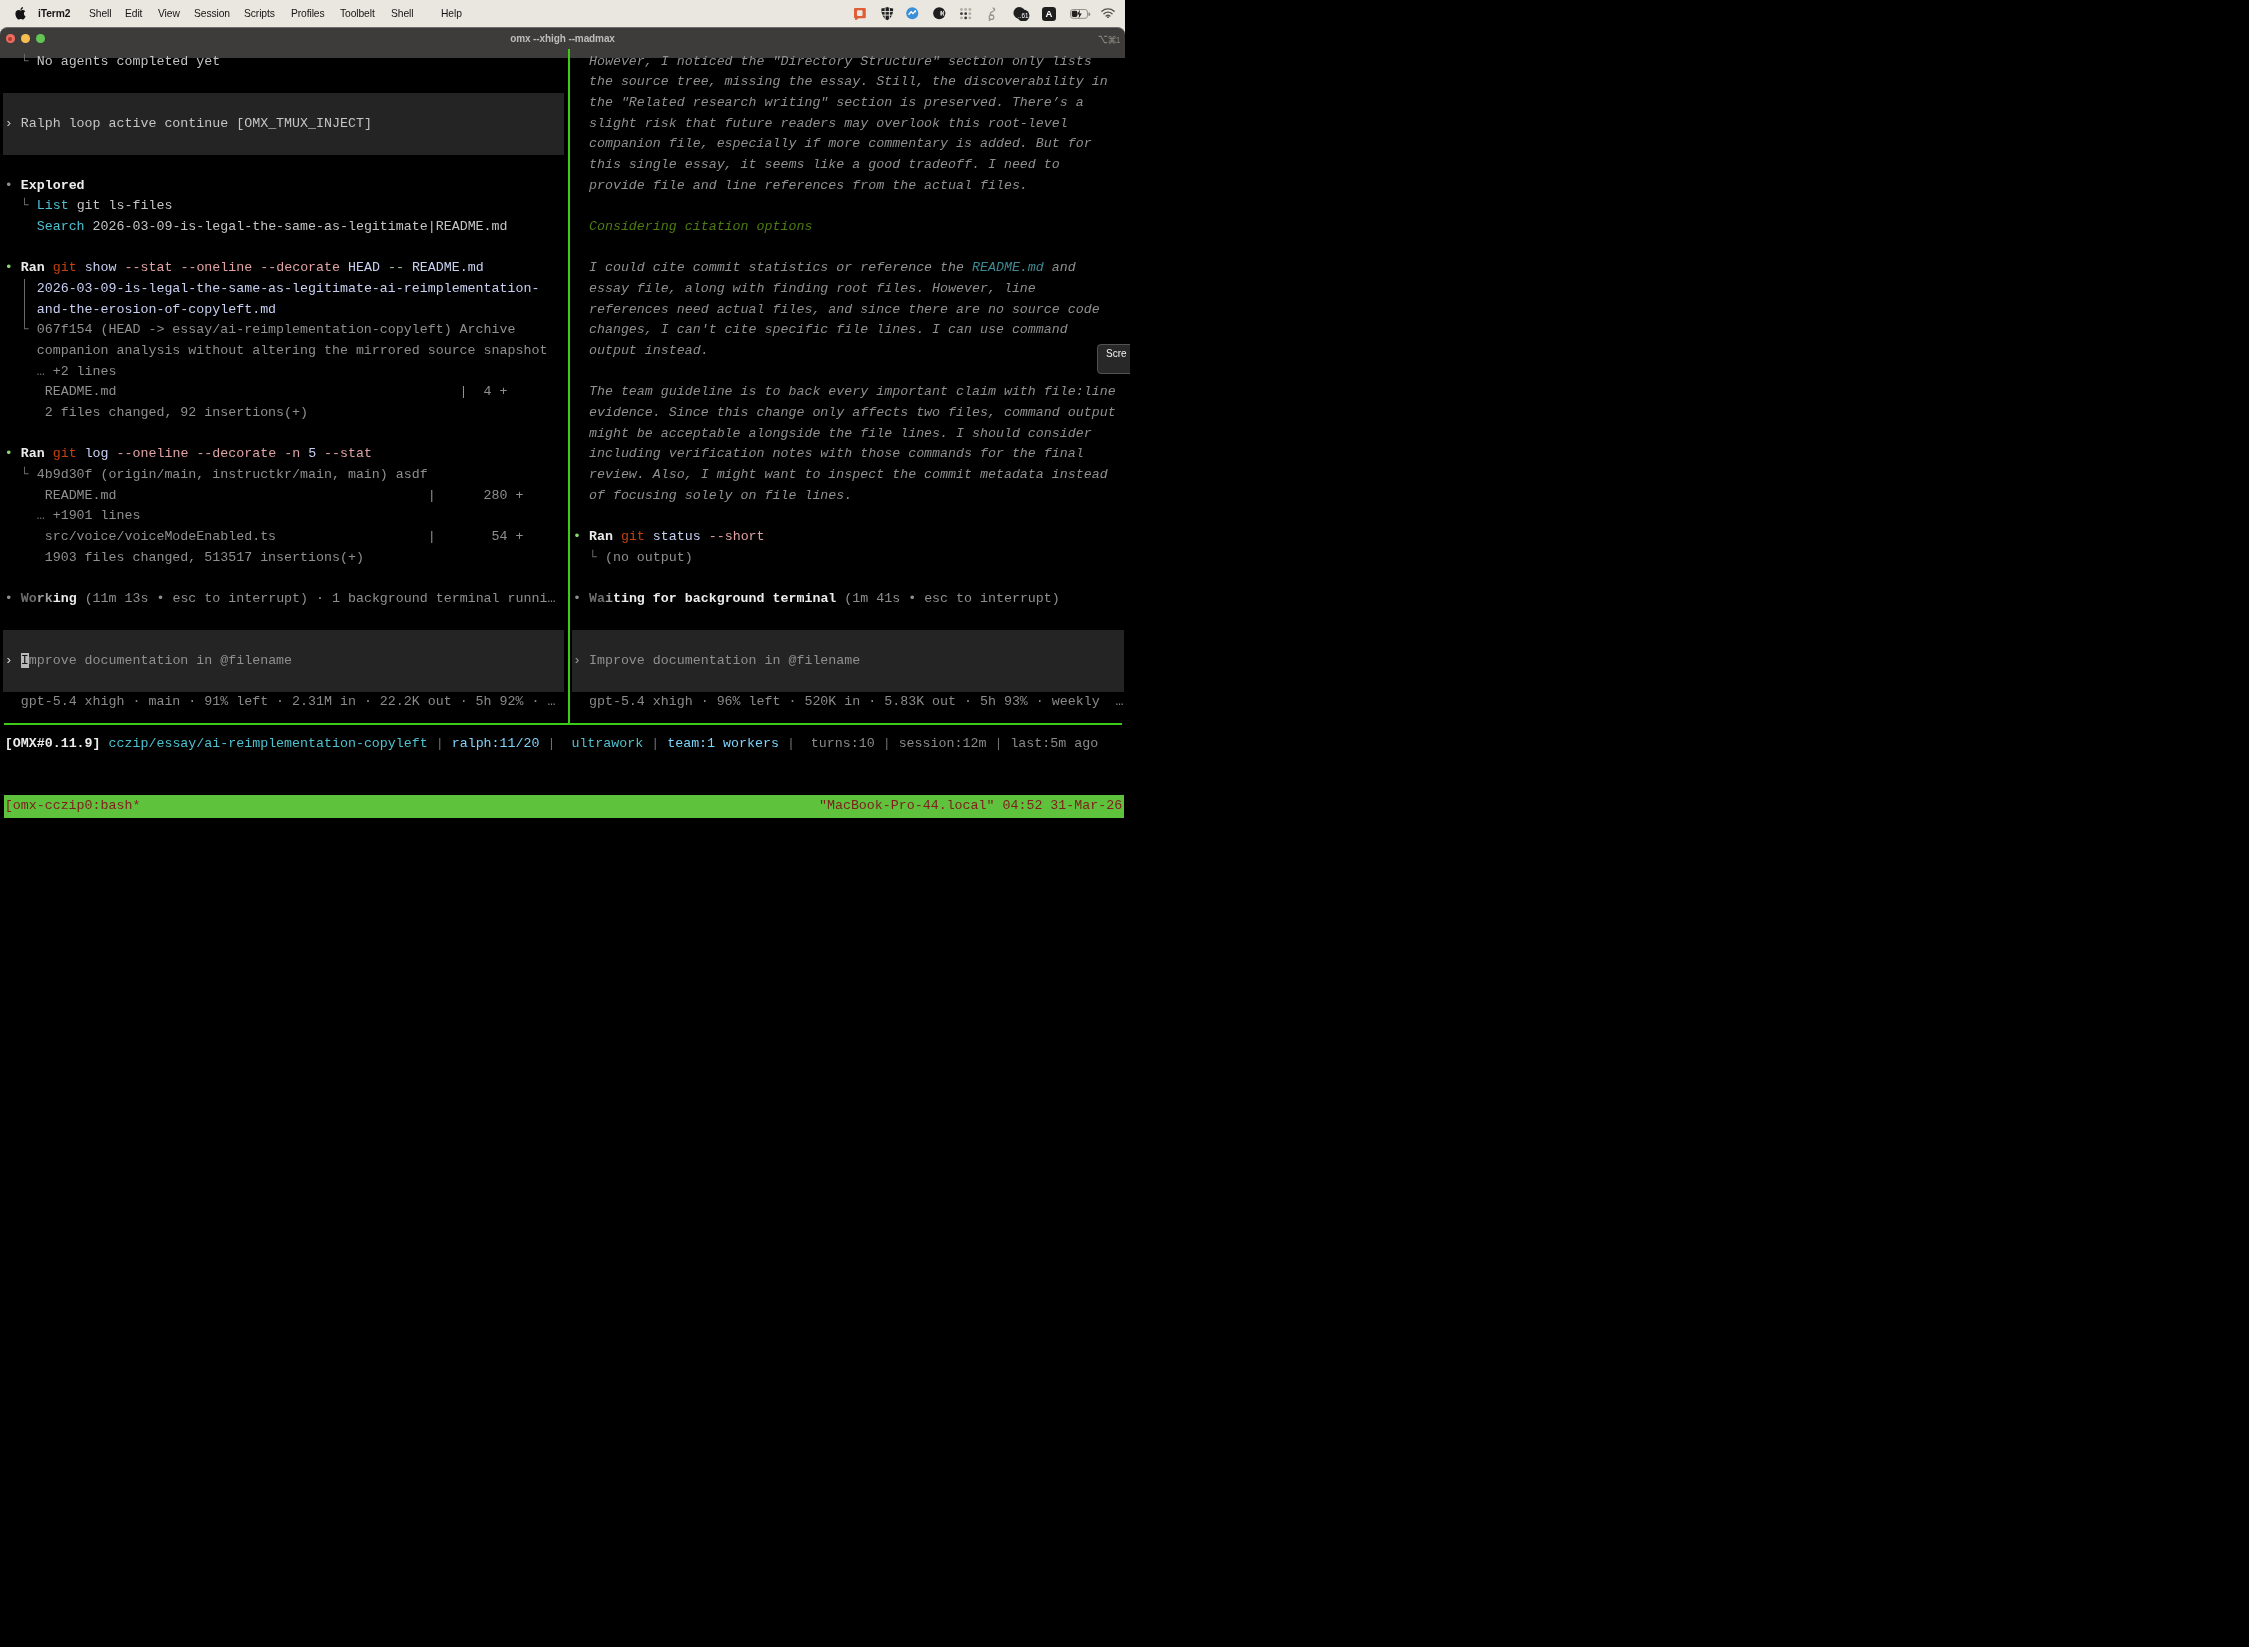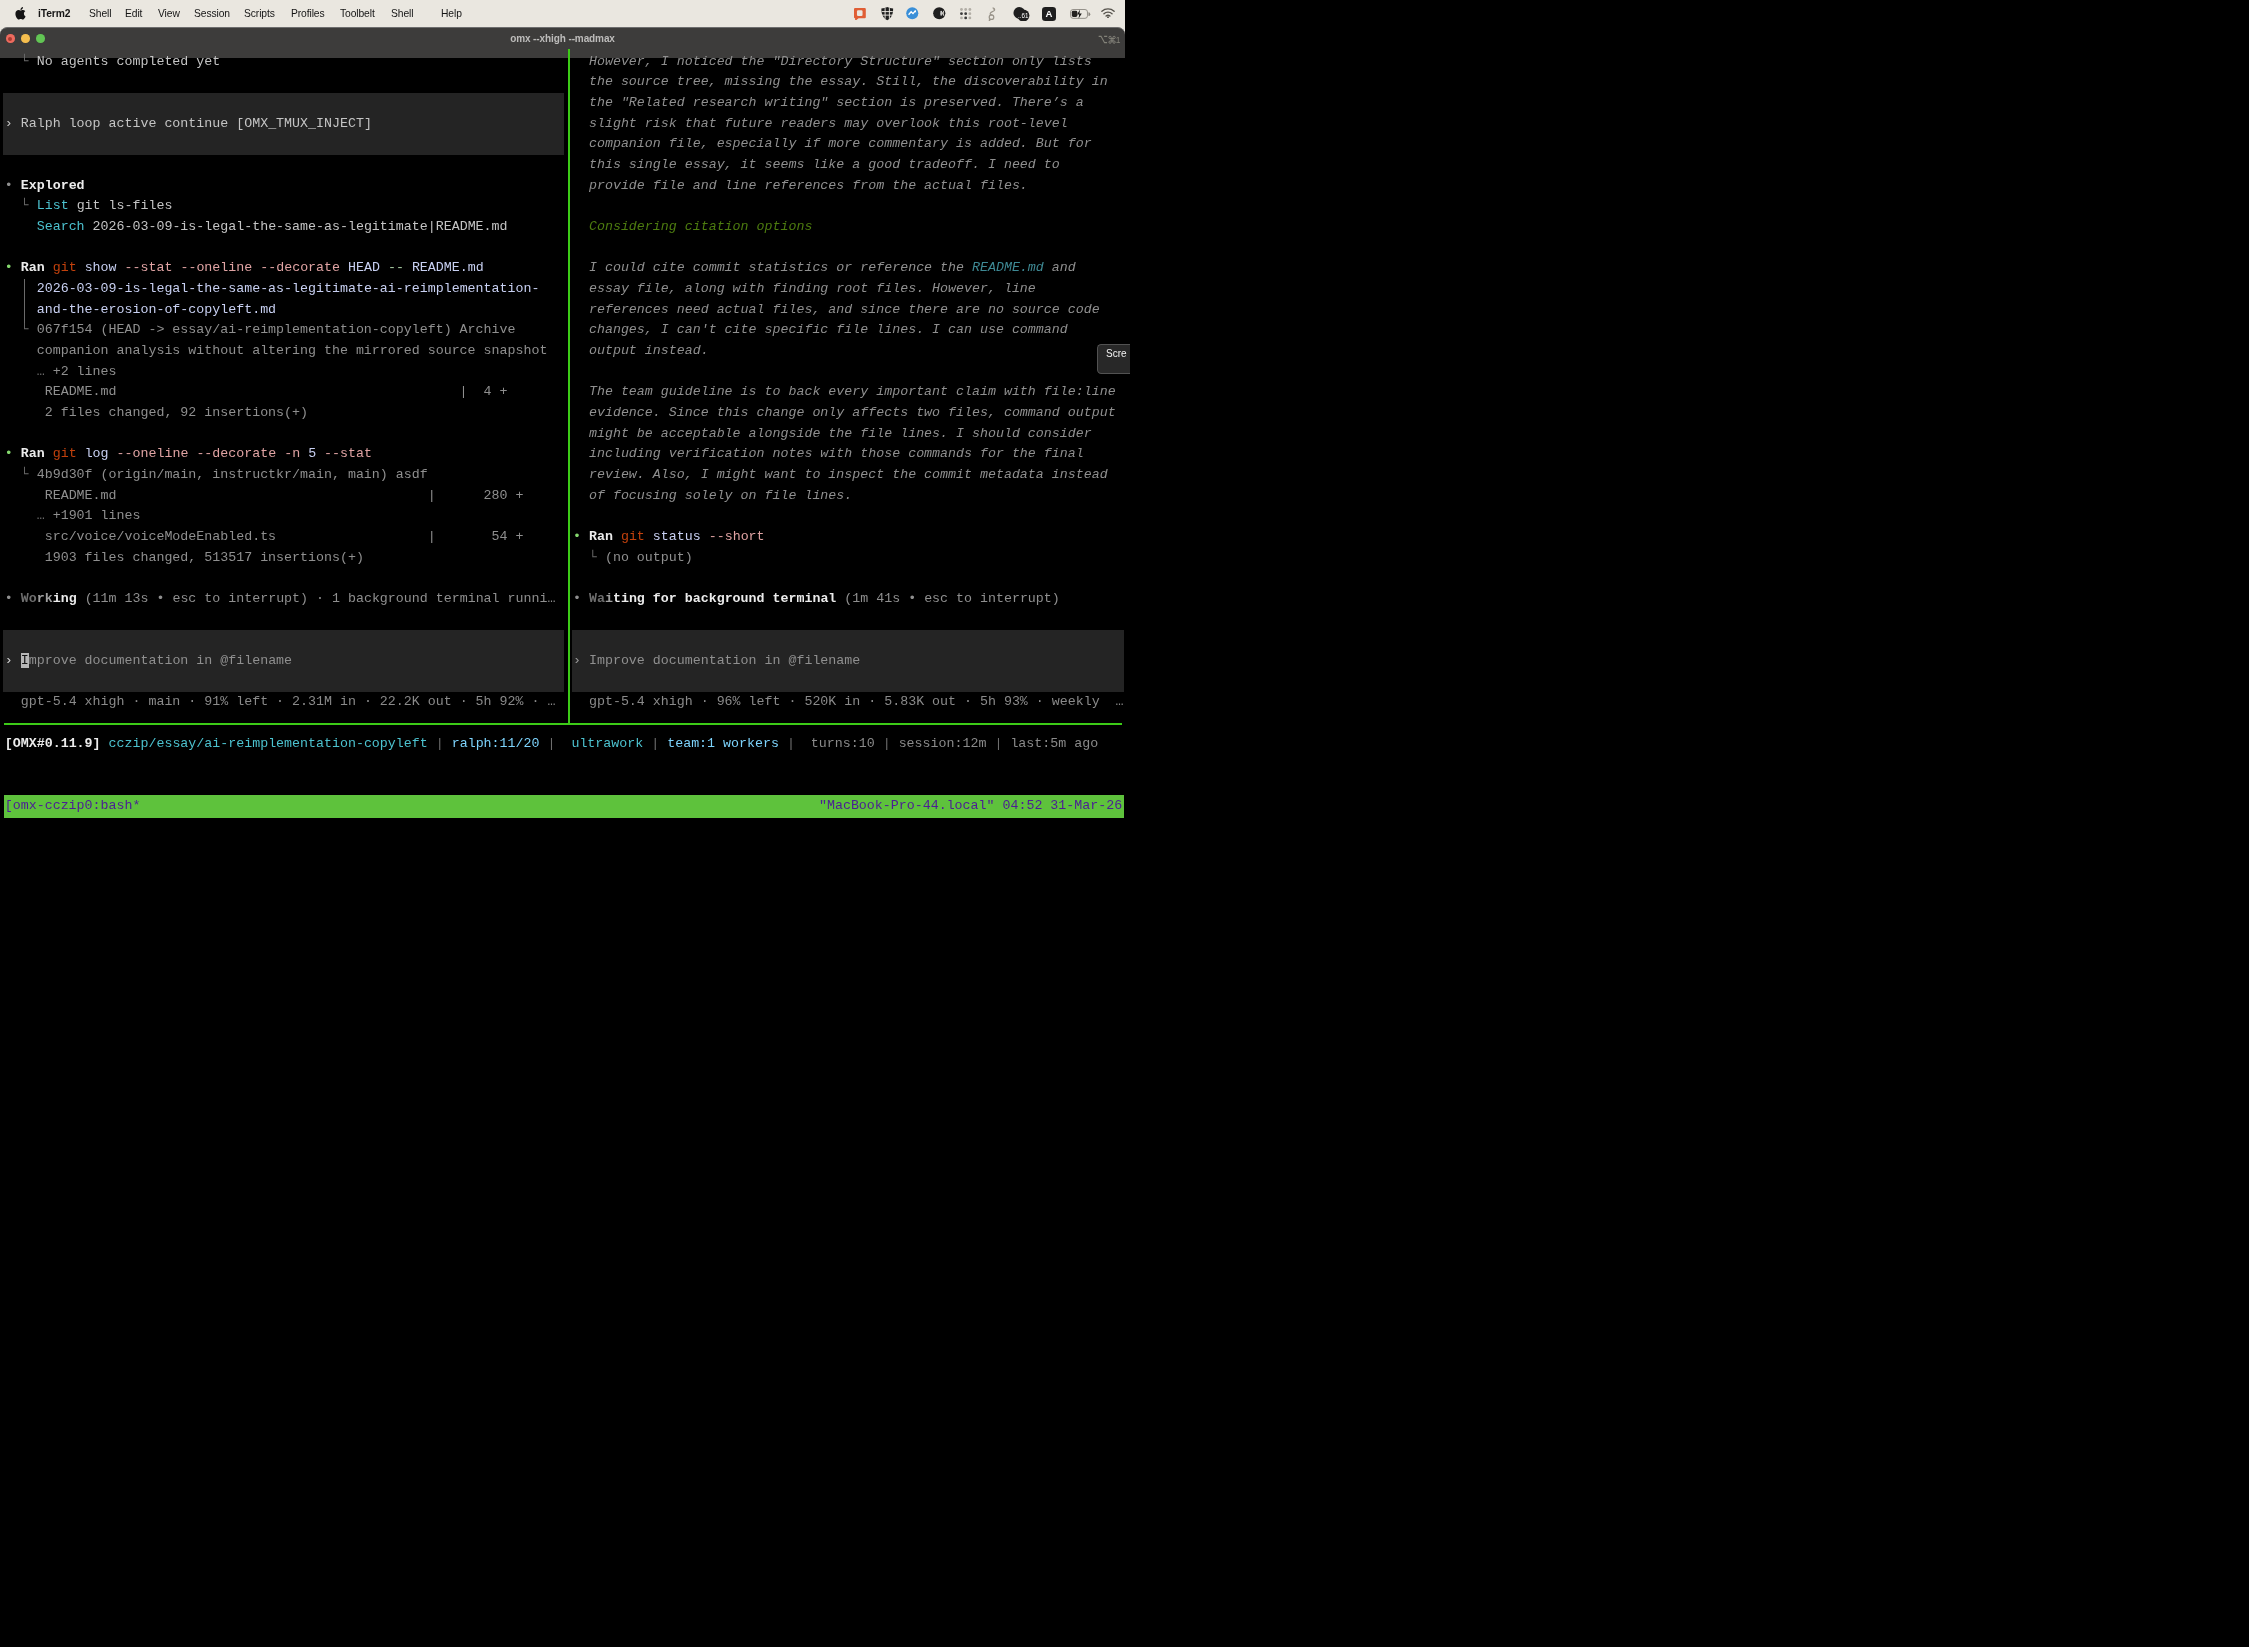--- a/index.html
+++ b/index.html
@@ -35,21 +35,21 @@
 .sh1{color:#6e6e6e;font-weight:bold}
 .sh2{color:#9f9f9f;font-weight:bold}
 .sh3{color:#ebebeb;font-weight:bold}
 .pr{color:#d2d2d2}
 .pr2{color:#9a9a9a}
 .cur{background:#b8b8b8;color:#141414}
 #vdiv{position:absolute;left:568px;top:49px;width:1.5px;height:675px;background:#3ccb17}
 #hdiv{position:absolute;left:3.7px;top:723px;width:1118px;height:1.5px;background:#3ccb17}
 #tmuxbar{position:absolute;left:3.7px;top:795px;width:1120px;height:22.6px;background:#5ec23c;
   font-family:"Liberation Mono",monospace;font-size:13.3px;
-  line-height:22.6px;color:#4c1d95;white-space:pre}
+  line-height:22.6px;color:#7f1d1d;white-space:pre}
 #scre{position:absolute;left:1097px;top:344px;width:33px;height:30px;background:#282828;
   border:1.1px solid #525252;border-right:none;border-radius:4.4px 0 0 4.4px;
   font-family:"Liberation Sans",sans-serif;font-size:10px;color:#f2f2f2;line-height:17.7px;padding-left:8px}
 </style></head>
 <body>
 <div id="page">
 <div id="win"></div>
 <div id="menubar">
       <svg style="position:absolute;left:14.8px;top:7.4px" width="11" height="12.5" viewBox="0 0 814 1000">
         <path fill="#141414" d="M788.1 340.9c-5.8 4.5-108.2 62.2-108.2 190.5 0 148.4 130.3 200.9 134.2 202.2-.6 3.2-20.7 71.9-68.7 141.9-42.8 61.6-87.5 123.1-155.5 123.1s-85.5-39.5-164-39.5c-76.5 0-103.7 40.8-165.9 40.8s-105.6-57-155.5-127C46.7 790.7 0 663 0 541.8c0-194.4 126.4-297.5 250.8-297.5 66.1 0 121.2 43.4 162.7 43.4 39.5 0 101.1-46 176.3-46 28.5 0 130.9 2.6 198.3 99.2zm-234-181.5c31.1-36.9 53.1-88.1 53.1-139.3 0-7.1-.6-14.3-1.9-20.1-50.6 1.9-110.8 33.7-147.1 75.8-28.5 32.4-55.1 83.6-55.1 135.5 0 7.8 1.3 15.6 1.9 18.1 3.2.6 8.4 1.3 13.6 1.3 45.4 0 102.5-30.4 135.5-71.3z"></path>

